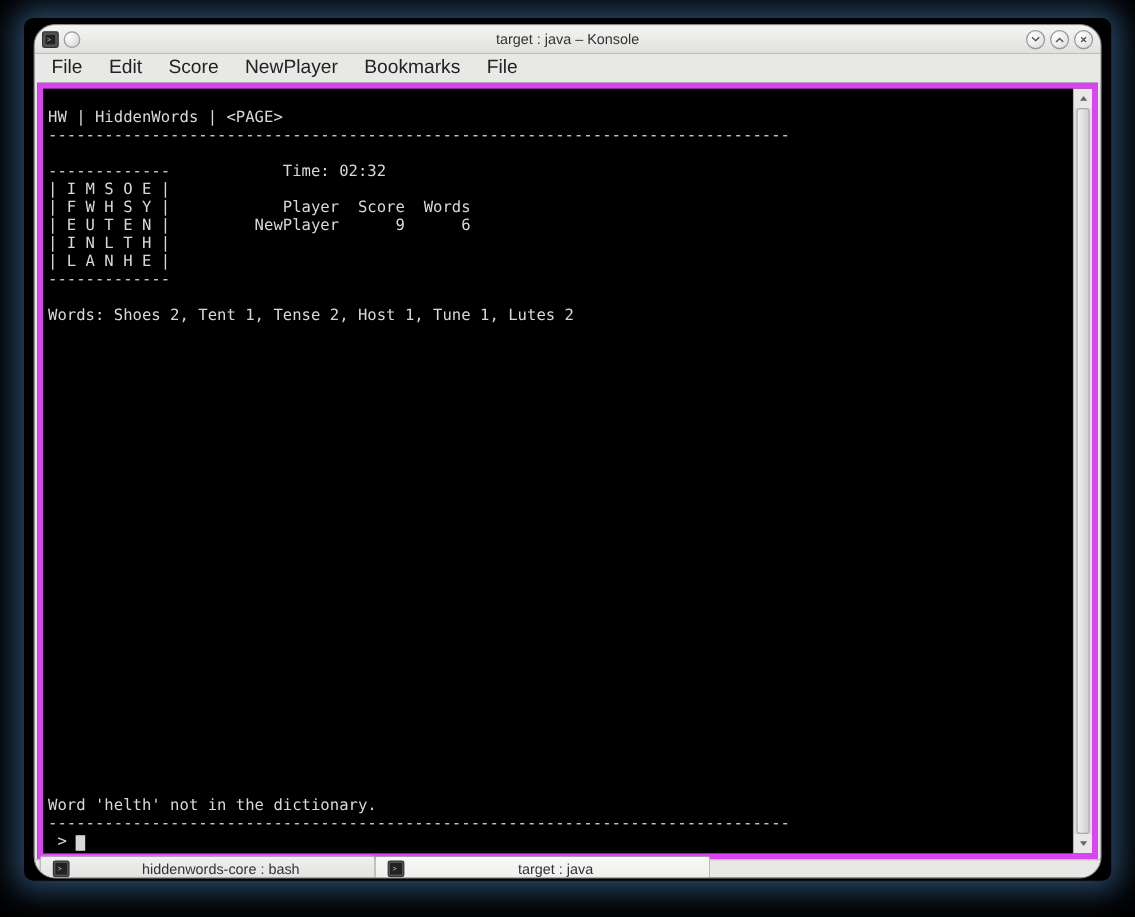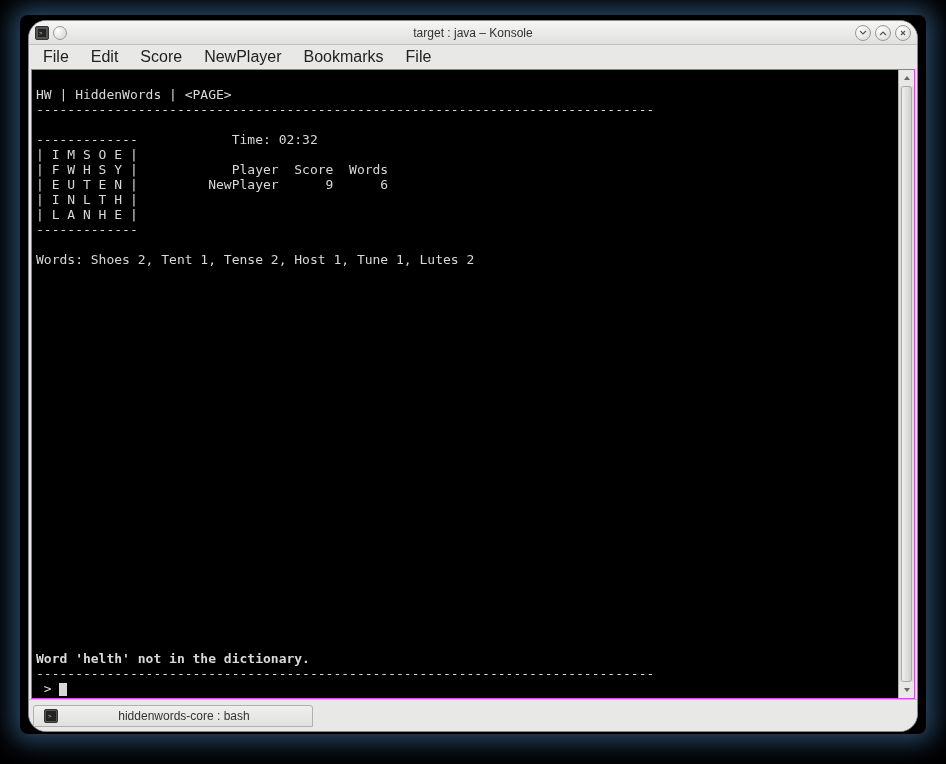--- a/index.html
+++ b/index.html
@@ -77,21 +77,21 @@
       padding: 0 4px;
       font-size: 16px;
       color: #222;
       gap: 2px;
     }
     .menu-item { padding: 3px 10px; cursor: default; }
     .terminal-wrap {
       flex: 1;
       display: flex;
       background: #000;
-      border: 1px solid #d946ef;
+      border: 5px solid #d946ef;
       margin: 0 2px;
     }
     .terminal {
       flex: 1;
       background: #000;
       color: #d8d8d8;
       font-family: "DejaVu Sans Mono", "Liberation Mono", monospace;
       font-size: 13px;
       line-height: 15px;
       padding: 2px 4px;
@@ -116,21 +116,21 @@
       background: linear-gradient(to right, #f0f0ee, #d0d0ce);
       border: 1px solid #aaa; border-radius: 3px;
     }
     .cursor {
       display: inline-block;
       width: 8px; height: 13px;
       background: #d8d8d8;
       vertical-align: text-bottom;
     }
     .tabbar {
-      height: 32px;
+      height: 15px;
       background: #e8e8e6;
       display: flex;
       align-items: center;
       padding: 2px 4px;
       gap: 0;
       border-top: 1px solid #c0c0be;
     }
     .tab {
       height: 22px;
       min-width: 280px;
@@ -148,21 +148,21 @@
     .tab.active {
       background: linear-gradient(#f8f8f6, #eeeeec);
       border-top: 1px solid #a0a09e;
     }
     .tab .tab-icon {
       width: 14px; height: 14px;
       background: #555; border: 1px solid #333; border-radius: 2px;
       display: flex; align-items: center; justify-content: center;
     }
     .tab .tab-label { flex: 1; text-align: center; }
-    .feedback-line { position: absolute; bottom: 32px; left: 4px; right: 21px; font-weight: bold; }
+    .feedback-line { position: absolute; bottom: 32px; left: 4px; right: 21px; }
     .dash-line { position: absolute; bottom: 17px; left: 4px; right: 4px; }
     .prompt-line { position: absolute; bottom: 2px; left: 4px; right: 4px; }
   </style>
 </head>
 <body>
 
 <div class="glow"></div>
 
 <div class="window">
 
@@ -243,15 +243,24 @@
   <div class="tabbar">
     <div class="tab">
       <div class="tab-icon">
         <svg viewBox="0 0 10 10" width="10" height="10">
             <rect x="0" y="0" width="10" height="10" fill="#222"></rect>
             <text x="2" y="7" font-size="6" fill="#ccc">&gt;</text>
           </svg>
       </div>
       <span class="tab-label">hiddenwords-core : bash</span>
     </div>
+    <div class="tab active">
+      <div class="tab-icon">
+        <svg viewBox="0 0 10 10" width="10" height="10">
+            <rect x="0" y="0" width="10" height="10" fill="#222"></rect>
+            <text x="2" y="7" font-size="6" fill="#ccc">&gt;</text>
+          </svg>
+      </div>
+      <span class="tab-label">target : java</span>
+    </div>
   </div>
 
 </div>
 
 </body></html>

